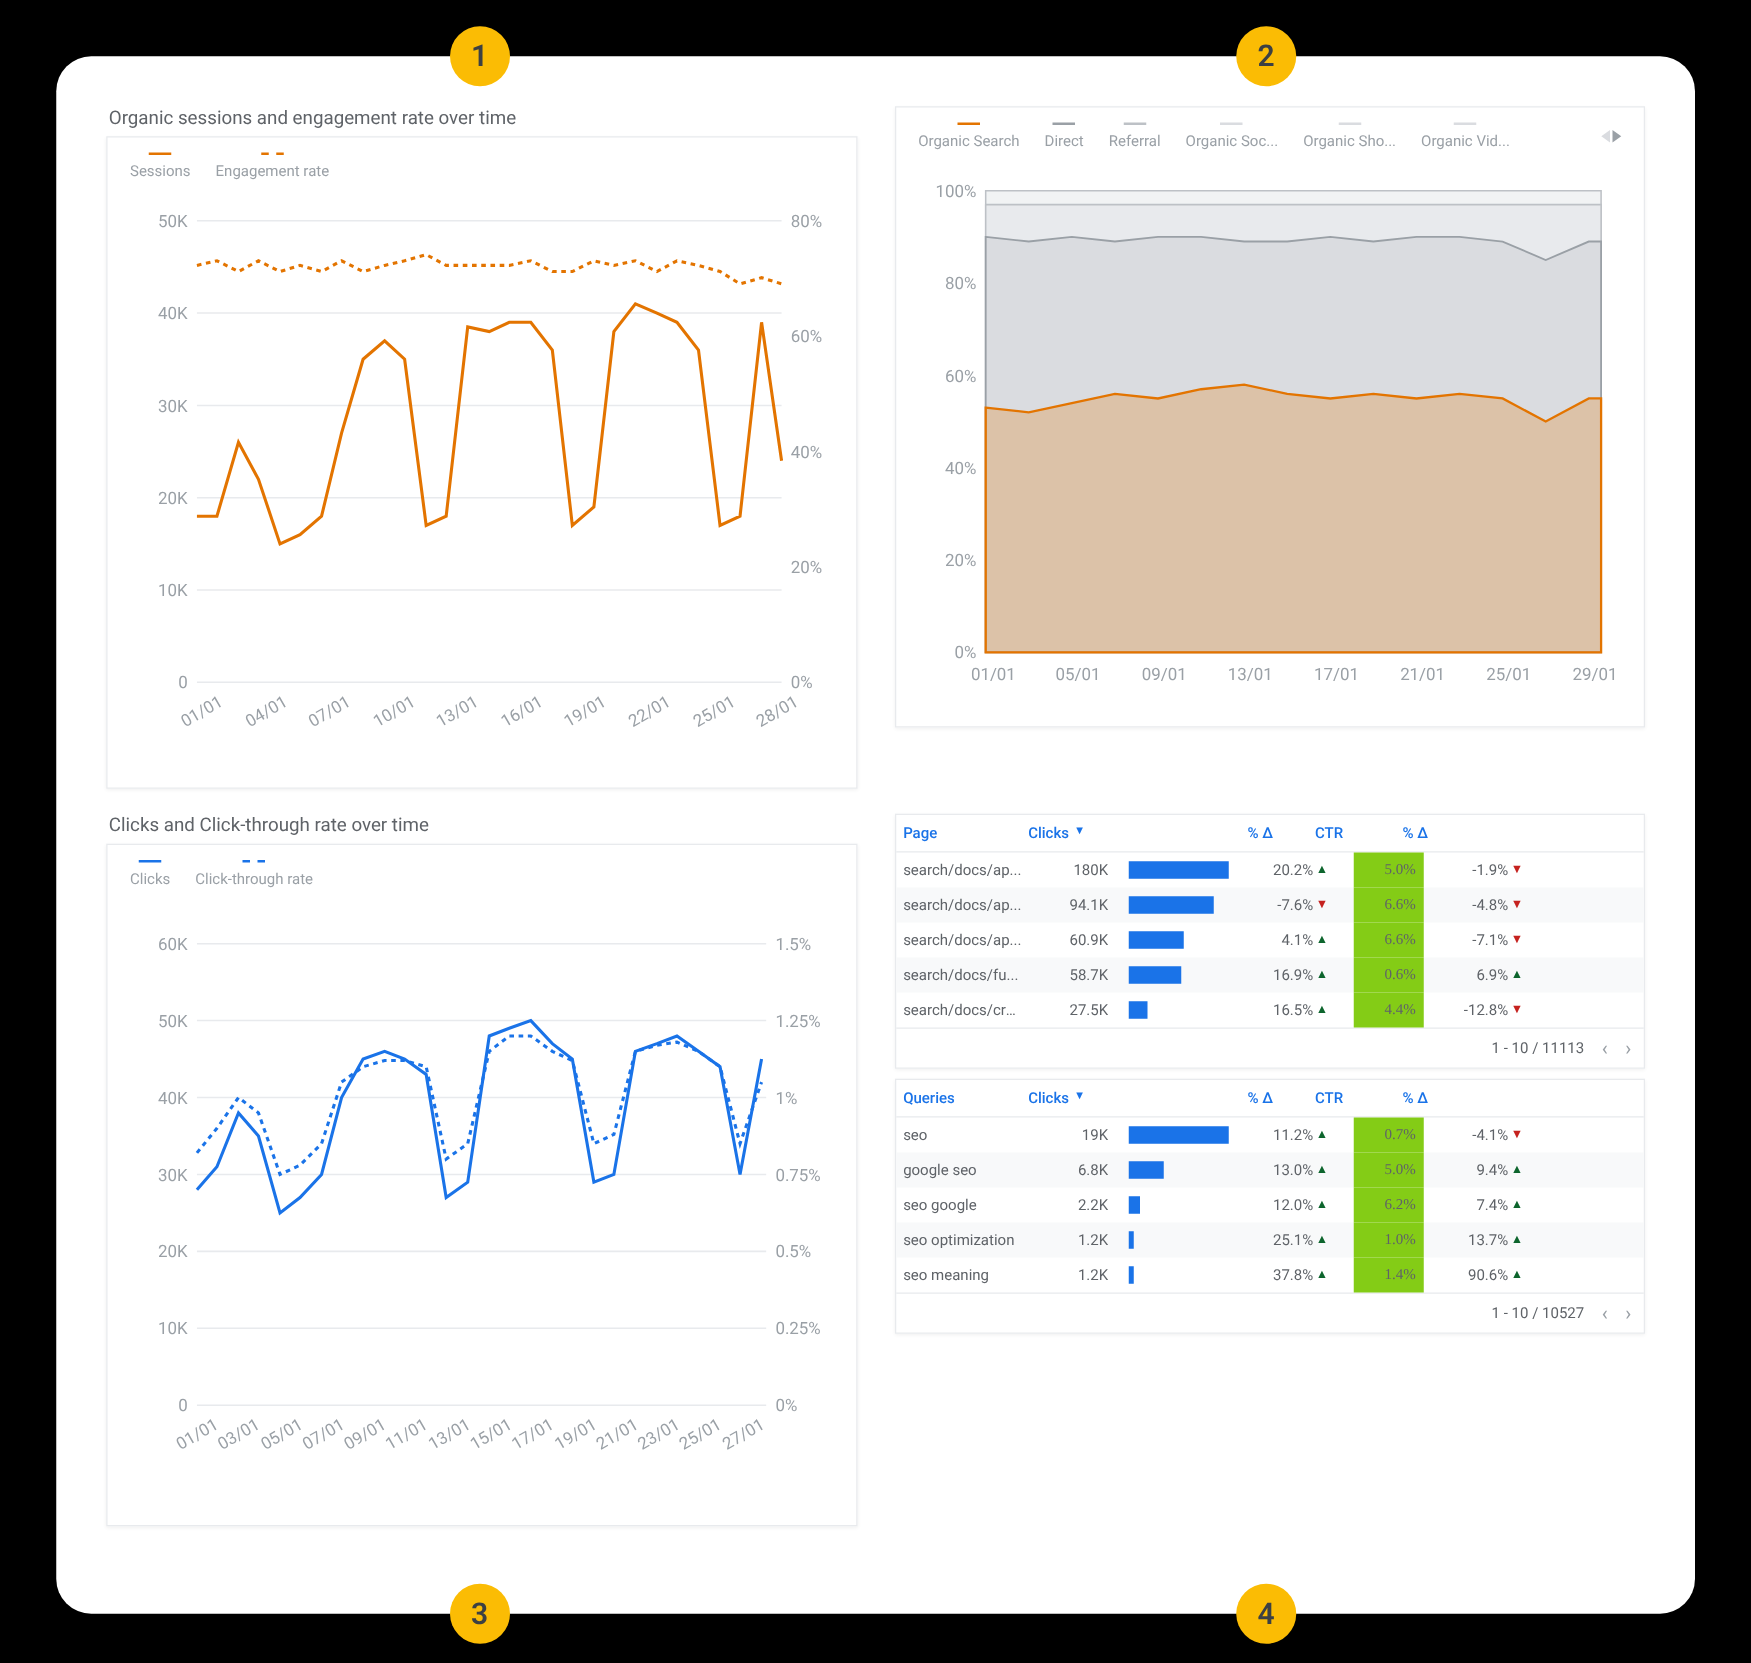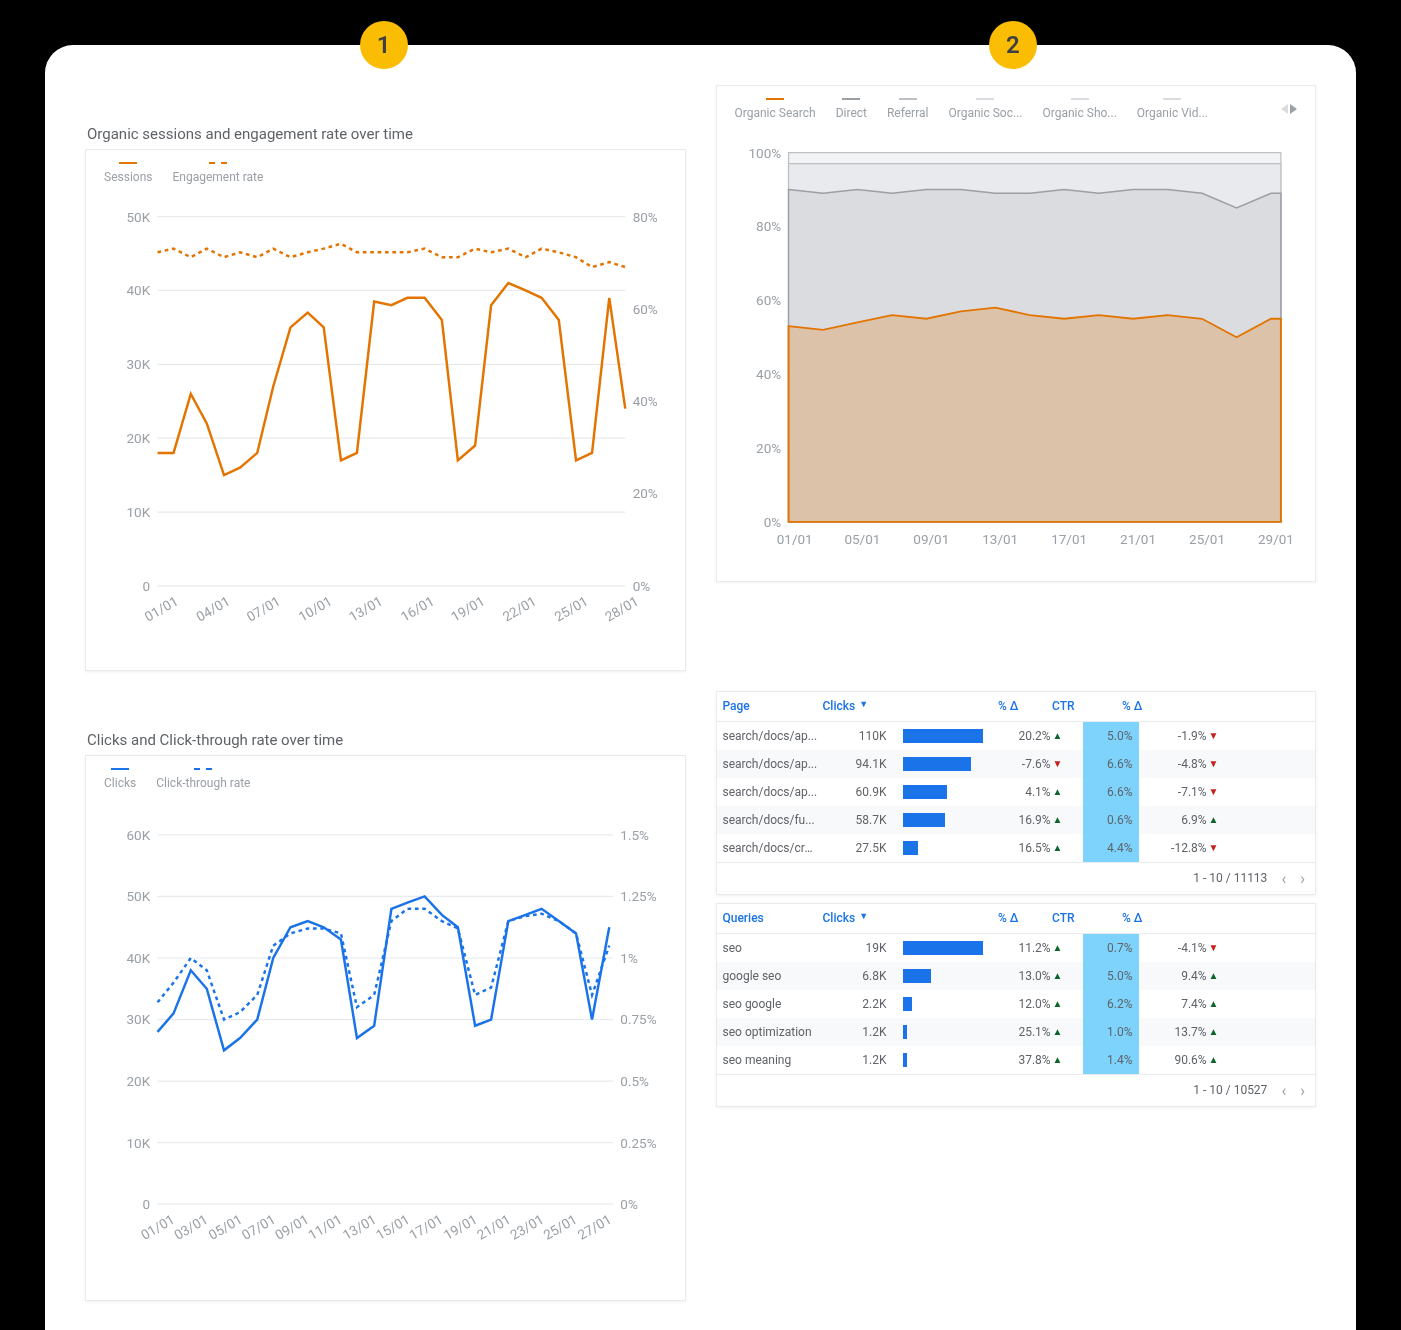--- a/index.html
+++ b/index.html
@@ -29,21 +29,20 @@
     font-size: 24px;
     display: flex; align-items: center; justify-content: center;
     z-index: 10;
   }
   .card-title {
     font-size: 15px;
     font-weight: 400;
     color: #5f6368;
     margin-bottom: 6px;
     padding-left: 2px;
-    margin-top: 40px;
   }
   .chart-card {
     background: #fff;
     border: 1px solid #e8eaed;
     box-shadow: 0 1px 3px rgba(0,0,0,0.06);
     padding: 8px 10px 10px 10px;
   }
   .legend {
     display: flex;
     flex-wrap: wrap;
@@ -92,21 +91,21 @@
   .table-header .delta-hdr { text-align: right; }
   .table-row { color: #5f6368; gap: 16px; }
   .table-row:nth-child(even) { background: #f8f9fa; }
   .cell-right { text-align: right; }
   .cell-page { white-space: nowrap; overflow: hidden; text-overflow: ellipsis; padding-right: 4px; }
   .bar-cell { display: flex; align-items: center; }
   .bar-fill { background: #1a73e8; height: 14px; }
   .delta-cell { display: flex; align-items: center; justify-content: flex-end; gap: 2px; padding-right: 4px; }
   .arrow-up { color: #0d652d; font-size: 10px; }
   .arrow-down { color: #c5221f; font-size: 10px; }
-  .ctr-cell { background: #7dd3fc; text-align: right; padding-right: 6px; height: 100%; display: flex; align-items: center; justify-content: flex-end; }
+  .ctr-cell { background: #84cc16; text-align: right; padding-right: 6px; height: 100%; display: flex; align-items: center; justify-content: flex-end; font-family: Liberation Serif, serif; }
   .table-footer {
     border-top: 1px solid #e8eaed;
     height: 32px;
     display: flex;
     align-items: center;
     justify-content: flex-end;
     gap: 14px;
     padding: 0 10px;
     color: #5f6368;
   }
@@ -331,21 +330,21 @@
           <span>Clicks</span>
           <span style="font-size:9px">▼</span>
         </div>
         <div class="delta-hdr">% Δ</div>
         <div class="cell-right">CTR</div>
         <div class="delta-hdr">% Δ</div>
       </div>
       <div id="pages-body">
     <div class="table-row">
       <div class="cell-page">search/docs/ap...</div>
-      <div class="cell-right">110K</div>
+      <div class="cell-right">180K</div>
       <div class="bar-cell">
               <div class="bar-fill" style="width:100%"></div>
             </div>
       <div class="delta-cell">20.2% <span class="arrow-up">▲</span></div>
       <div class="ctr-cell">5.0%</div>
       <div class="delta-cell">-1.9% <span class="arrow-down">▼</span></div>
     </div>
     <div class="table-row">
       <div class="cell-page">search/docs/ap...</div>
       <div class="cell-right">94.1K</div>

